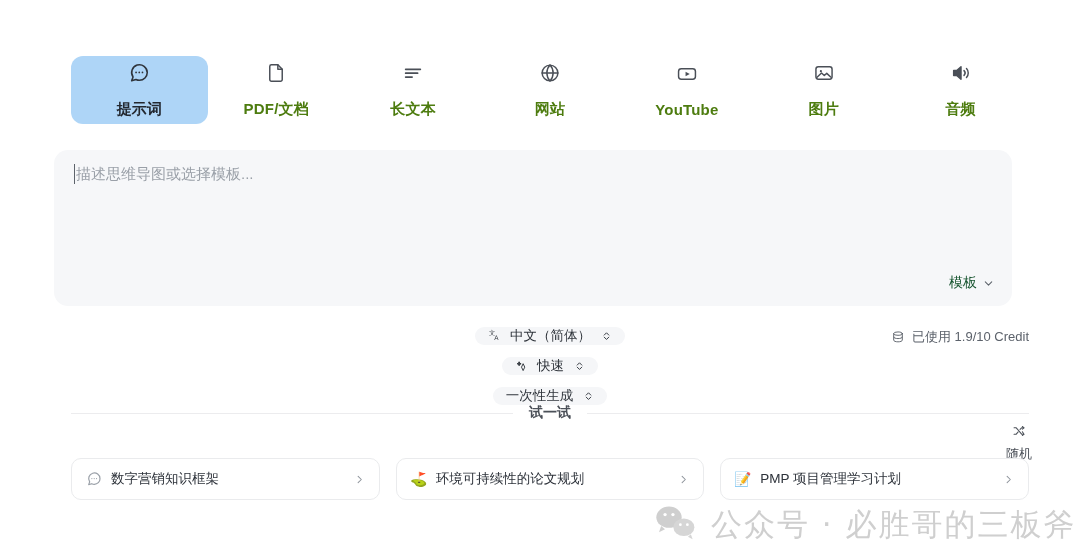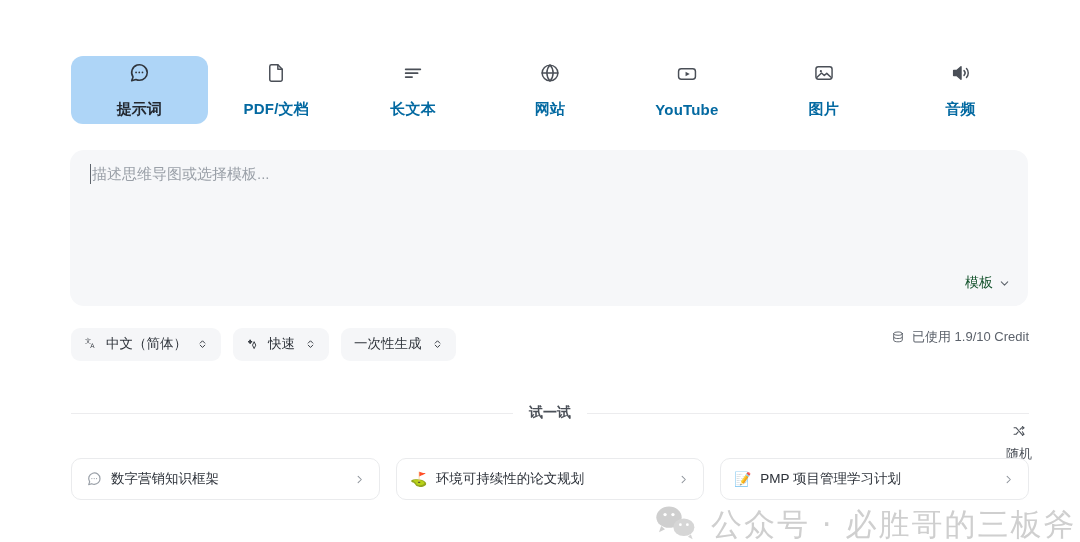--- a/index.html
+++ b/index.html
@@ -52,29 +52,29 @@
     display: block;
     width: 22px;
     height: 22px;
     line-height: 0;
   }
   .tab .tab-icon svg { display: block; }
   .tab .tab-label {
     font-size: 15px;
     font-weight: bold;
     letter-spacing: .2px;
-    color: #0369a1;
+    color: #4d7c0f;
     white-space: nowrap;
   }
   .tab.active .tab-label { color: #232830; }
 
   
   .promptbox {
     position: absolute;
-    left: 70px;
+    left: 54px;
     top: 150px;
     width: 958px;
     height: 156px;
     background: #f6f7f9;
     border-radius: 14px;
     box-sizing: border-box;
     text-decoration: underline;
   }
   .prompt-placeholder {
     position: absolute;
@@ -114,20 +114,21 @@
   
   .chiprow {
     position: absolute;
     left: 71px;
     top: 327px;
     width: 958px;
     height: 34px;
     display: flex;
     align-items: center;
     gap: 12px;
+    flex-direction: column;
   }
   .chip {
     height: 33px;
     display: inline-flex;
     align-items: center;
     gap: 7px;
     padding: 0 13px;
     background: #f5f6f8;
     border-radius: 9px;
     font-size: 13.5px;

